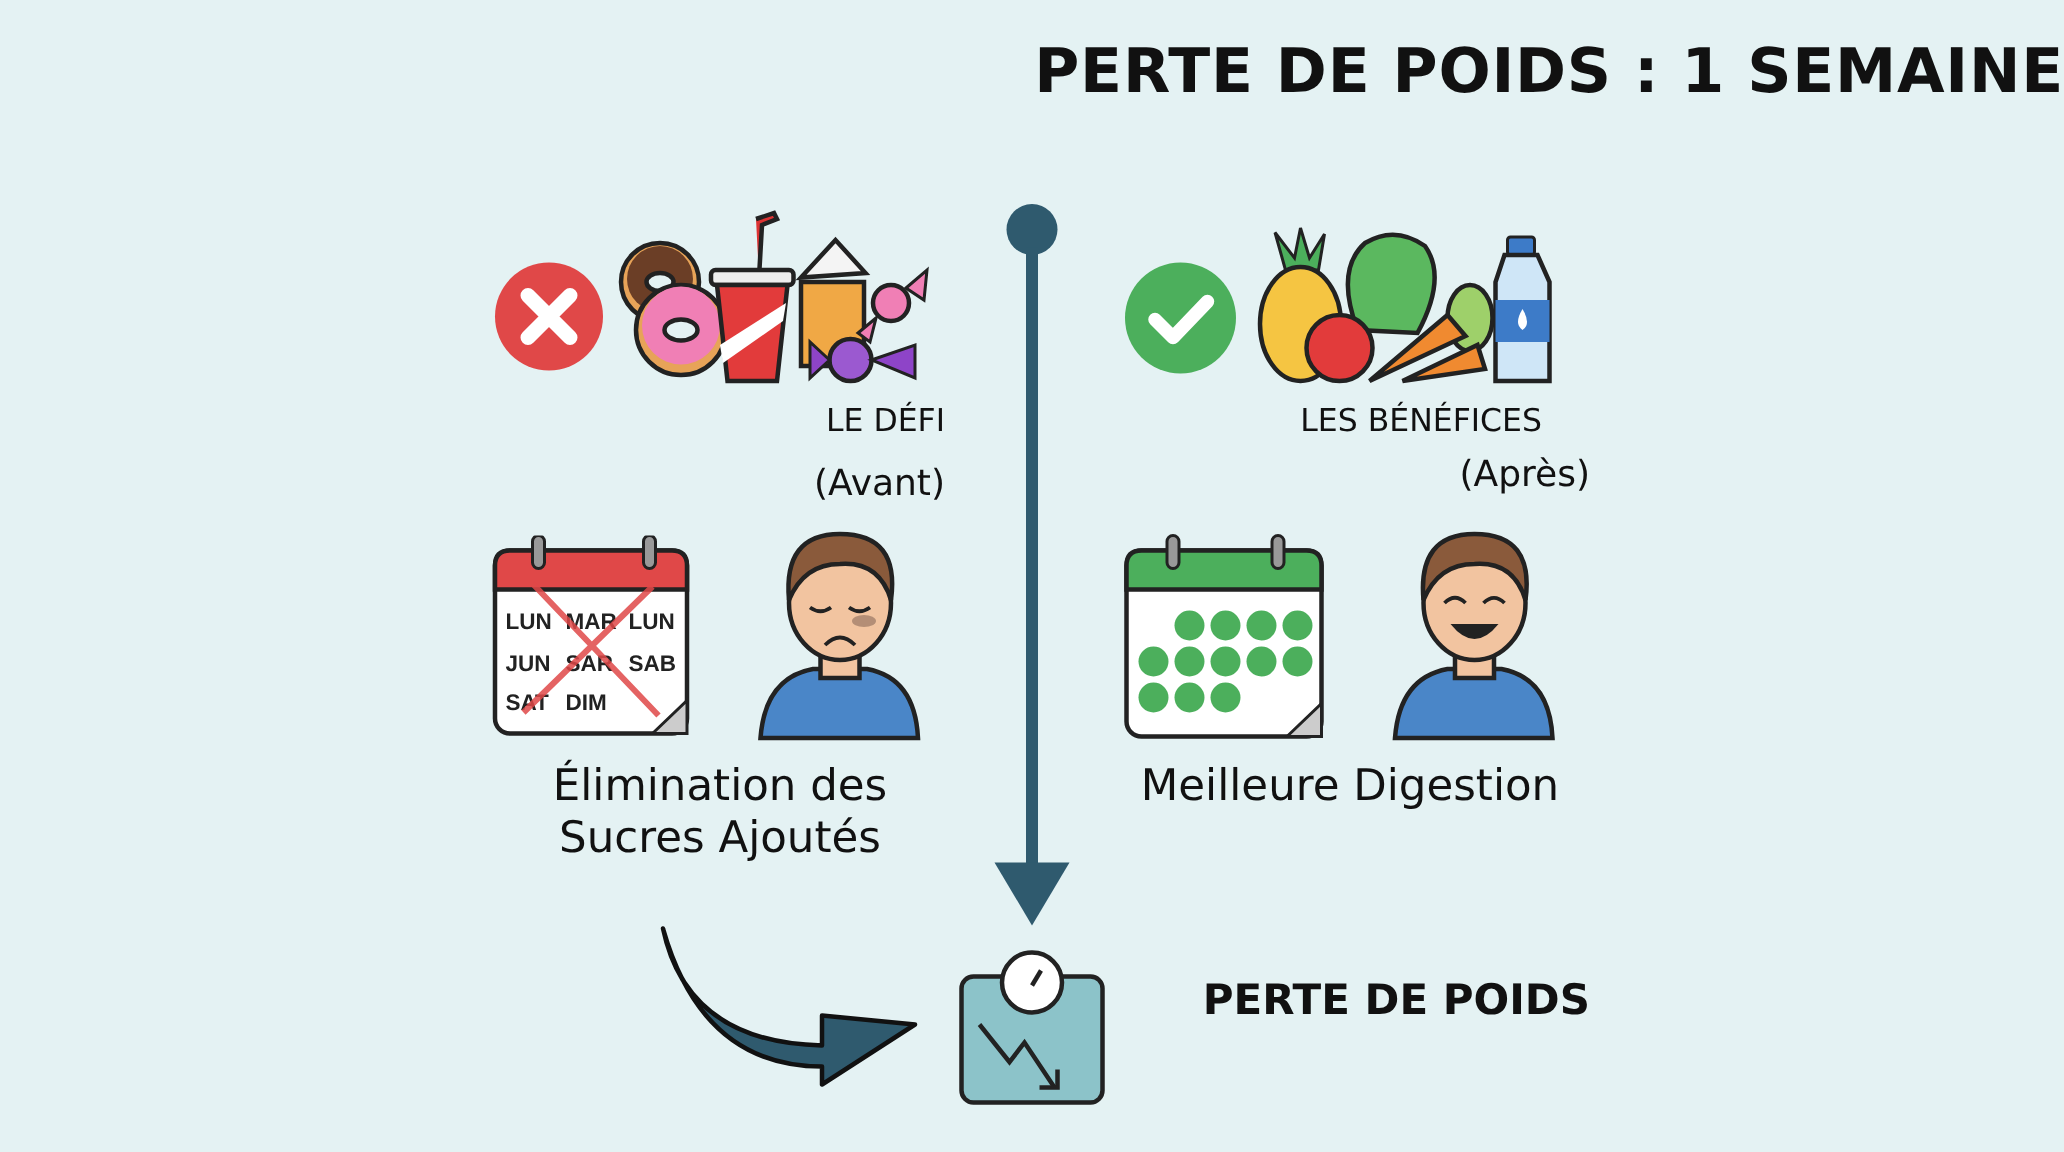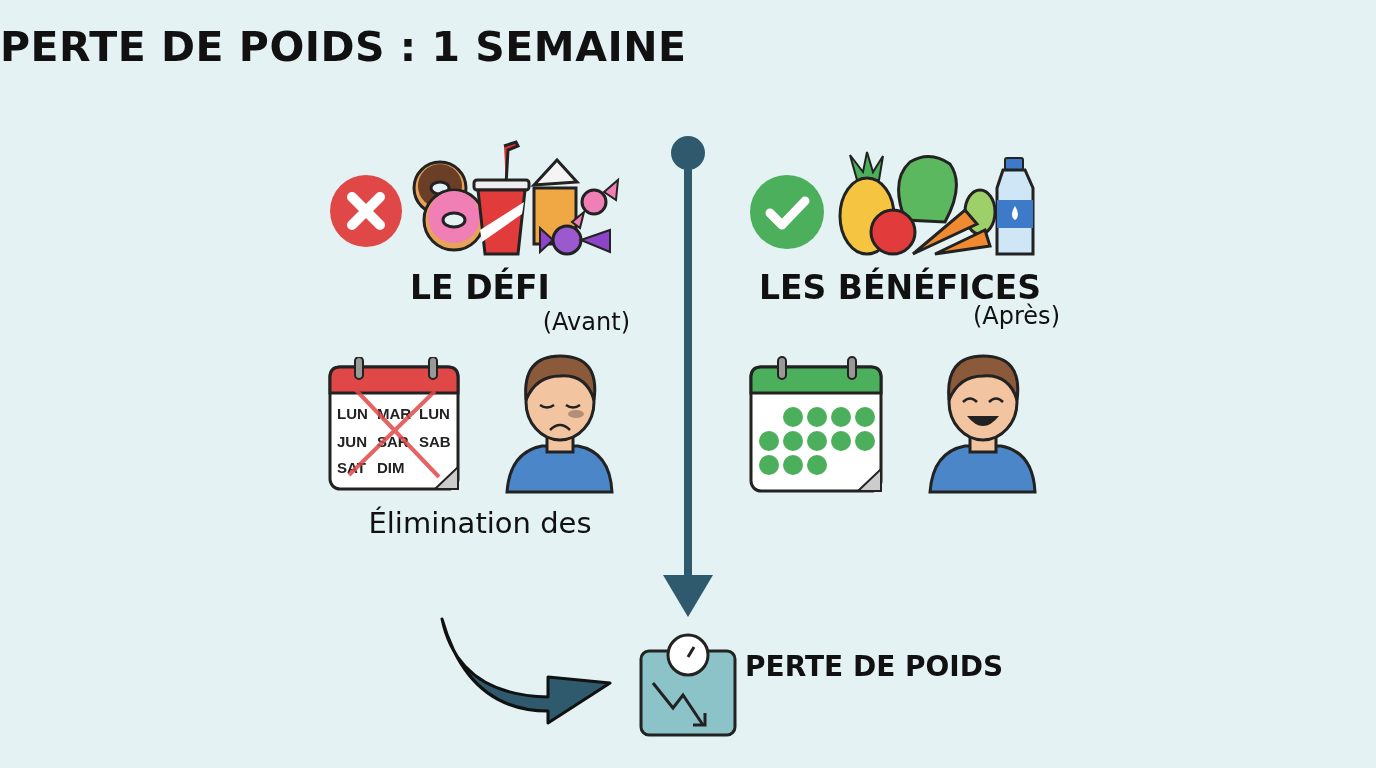--- a/index.html
+++ b/index.html
@@ -3,28 +3,28 @@
 <meta charset="utf-8">
 <style>
   html, body { margin:0; padding:0; }
   body {
     width:1376px; height:768px; overflow:hidden;
     background:#e4f2f3;
     font-family:"DejaVu Sans", "Liberation Sans", sans-serif;
     position:relative; color:#111;
   }
   .title {
-    position:absolute; left:0; top:22px; width:1376px; text-align:left;
+    position:absolute; left:0; top:22px; width:1376px; text-align:right;
     font-weight:bold; font-size:41px; line-height:50px; letter-spacing:0.5px;
   }
   .abs { position:absolute; }
-  .heading { font-weight:bold; font-size:33px; text-align:center; }
+  .heading { font-weight:normal; font-size:21px; text-align:right; }
   .sub { font-size:24px; text-align:right; }
   .caption { font-size:29px; text-align:center; line-height:35px; }
-  .result-text { font-weight:bold; font-size:28px; text-align:left; line-height:38px; }
+  .result-text { font-weight:bold; font-size:28px; text-align:right; line-height:38px; }
 </style>
 </head>
 <body>
 
 <div class="title">
   <div>PERTE DE POIDS : 1 SEMAINE</div>
 </div>
 
 <svg class="abs" style="left:655px;top:135px" width="70" height="490">
   <circle cx="33" cy="18" r="17" fill="#2f5a6e"></circle>
@@ -96,20 +96,21 @@
   <rect x="45" y="82" width="26" height="20" fill="#f2c4a0" stroke="#222" stroke-width="3"></rect>
   <ellipse cx="58" cy="52" rx="34" ry="38" fill="#f2c4a0" stroke="#222" stroke-width="3"></ellipse>
   <path d="M24 50 Q20 6 58 6 Q98 6 92 50 Q84 24 58 26 Q34 26 24 50 Z" fill="#8a5a3b" stroke="#222" stroke-width="3"></path>
   <path d="M38 55 Q45 60 52 55 M64 55 Q71 60 78 55" stroke="#222" stroke-width="2.5" fill="none"></path>
   <ellipse cx="74" cy="64" rx="8" ry="4" fill="#8a6a5a" opacity="0.6"></ellipse>
   <path d="M48 80 Q58 70 68 80" stroke="#222" stroke-width="2.5" fill="none"></path>
 </svg>
 
 <div class="abs caption" style="left:315px;top:506px;width:330px">
   <div>Élimination des</div>
+  <div>Sucres Ajoutés</div>
 </div>
 
 <svg class="abs" style="left:748px;top:173px" width="78" height="78">
   <circle cx="39" cy="39" r="37" fill="#4caf5c"></circle>
   <path d="M22 40 L34 52 L57 28" stroke="#fff" stroke-width="9" fill="none" stroke-linecap="round" stroke-linejoin="round"></path>
 </svg>
 <svg class="abs" style="left:835px;top:150px" width="205" height="110">
   <g>
     <path d="M22 30 L15 5 L28 22 L32 2 L38 22 L48 6 L44 30 Z" fill="#4caf5c" stroke="#222" stroke-width="2"></path>
     <ellipse cx="32" cy="66" rx="27" ry="38" fill="#f5c542" stroke="#222" stroke-width="3"></ellipse>
@@ -128,21 +129,21 @@
     <path d="M100 104 L150 80 L155 96 Z" fill="#f08a30" stroke="#222" stroke-width="3"></path>
   </g>
   <g>
     <rect x="170" y="8" width="18" height="12" rx="2" fill="#3d7bc8" stroke="#222" stroke-width="2"></rect>
     <path d="M168 20 L190 20 L198 38 L198 104 L162 104 L162 38 Z" fill="#cfe6f7" stroke="#222" stroke-width="3"></path>
     <rect x="162" y="50" width="36" height="28" fill="#3d7bc8"></rect>
     <path d="M180 56 Q174 66 180 70 Q186 66 180 56 Z" fill="#fff"></path>
   </g>
 </svg>
 
-<div class="abs heading" style="left:740px;top:268px;width:320px">LES BÉNÉFICES</div>
+<div class="abs heading" style="left:708px;top:268px;width:320px">LES BÉNÉFICES</div>
 <div class="abs sub" style="left:740px;top:302px;width:320px">(Après)</div>
 
 <svg class="abs" style="left:748px;top:355px" width="138" height="140">
   <rect x="3" y="12" width="130" height="124" rx="10" fill="#fff" stroke="#222" stroke-width="3"></rect>
   <path d="M3 22 Q3 12 13 12 L123 12 Q133 12 133 22 L133 38 L3 38 Z" fill="#4caf5c" stroke="#222" stroke-width="3"></path>
   <rect x="30" y="2" width="8" height="22" rx="4" fill="#999" stroke="#222" stroke-width="2"></rect>
   <rect x="100" y="2" width="8" height="22" rx="4" fill="#999" stroke="#222" stroke-width="2"></rect>
   <g fill="#4caf5c">
     <circle cx="45" cy="62" r="10"></circle>
       <circle cx="69" cy="62" r="10"></circle>
@@ -163,20 +164,21 @@
 <svg class="abs" style="left:925px;top:350px" width="115" height="145">
   <path d="M5 142 Q8 102 40 96 L76 96 Q108 102 110 142 Z" fill="#4a86c8" stroke="#222" stroke-width="3"></path>
   <rect x="45" y="82" width="26" height="20" fill="#f2c4a0" stroke="#222" stroke-width="3"></rect>
   <ellipse cx="58" cy="52" rx="34" ry="38" fill="#f2c4a0" stroke="#222" stroke-width="3"></ellipse>
   <path d="M24 50 Q20 6 58 6 Q98 6 92 50 Q84 24 58 26 Q34 26 24 50 Z" fill="#8a5a3b" stroke="#222" stroke-width="3"></path>
   <path d="M38 52 Q45 45 52 52 M64 52 Q71 45 78 52" stroke="#222" stroke-width="2.5" fill="none"></path>
   <path d="M42 66 Q58 86 74 66 Z" fill="#222"></path>
 </svg>
 
 <div class="abs caption" style="left:735px;top:506px;width:330px">
+  <div>Meilleure Digestion</div>
 </div>
 
 <svg class="abs" style="left:438px;top:615px" width="180" height="115">
   <path d="M4 4 Q20 80 110 82 L110 62 L172 68 L110 108 L110 96 Q30 96 4 4 Z" fill="#2f5a6e" stroke="#111" stroke-width="3" stroke-linejoin="round"></path>
 </svg>
 
 <svg class="abs" style="left:638px;top:633px" width="100" height="105">
   <rect x="3" y="18" width="94" height="84" rx="8" fill="#8cc3c9" stroke="#222" stroke-width="3"></rect>
   <circle cx="50" cy="22" r="20" fill="#fff" stroke="#222" stroke-width="3"></circle>
   <path d="M50 24 L56 14" stroke="#222" stroke-width="3"></path>

